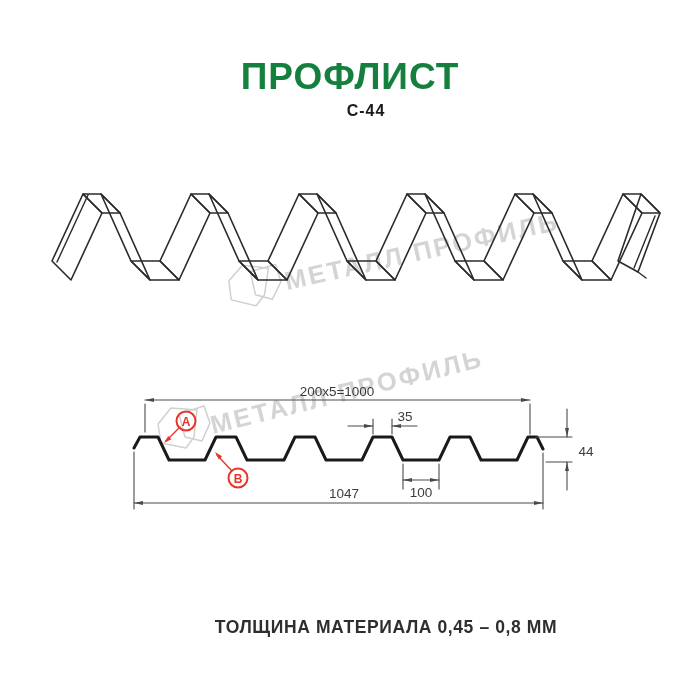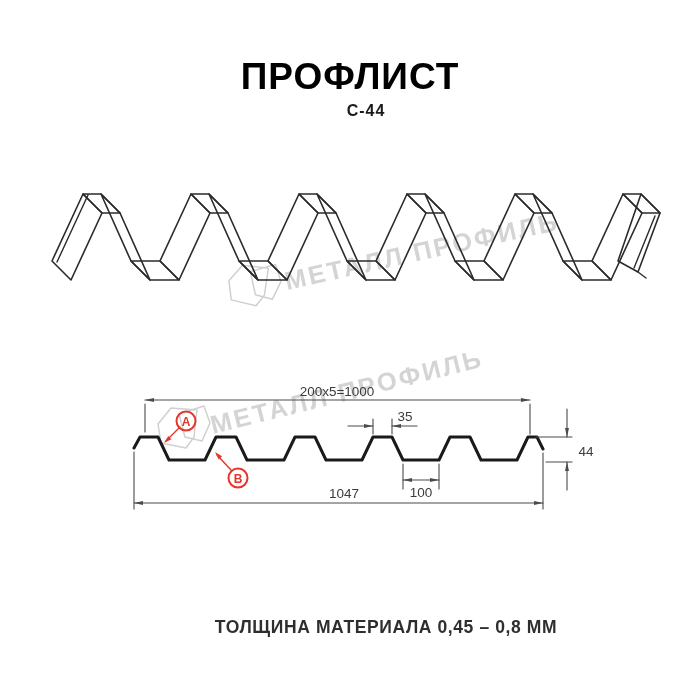--- a/index.html
+++ b/index.html
@@ -2,21 +2,21 @@
 <html><head>
 <meta charset="utf-8">
 <style>
   html,body{margin:0;padding:0;}
   body{
     width:700px;height:700px;position:relative;background:#ffffff;
     font-family:"Liberation Sans", sans-serif;overflow:hidden;
   }
   .page-title{
     position:absolute;top:56px;left:0;width:700px;text-align:center;
-    font-size:37px;font-weight:800;letter-spacing:1px;color:#000000;
+    font-size:37px;font-weight:800;letter-spacing:1px;color:#15803d;
   }
   .page-subtitle{
     position:absolute;top:102px;left:16px;width:700px;text-align:center;
     font-size:16px;font-weight:700;letter-spacing:1px;color:#1b1b1b;
   }
   .thickness-note{
     position:absolute;top:617px;left:0;width:700px;text-align:center;
     font-size:17.5px;font-weight:700;letter-spacing:0.6px;color:#2e2e2e;padding-left:36px;
   }
   svg{position:absolute;top:0;left:0;}

